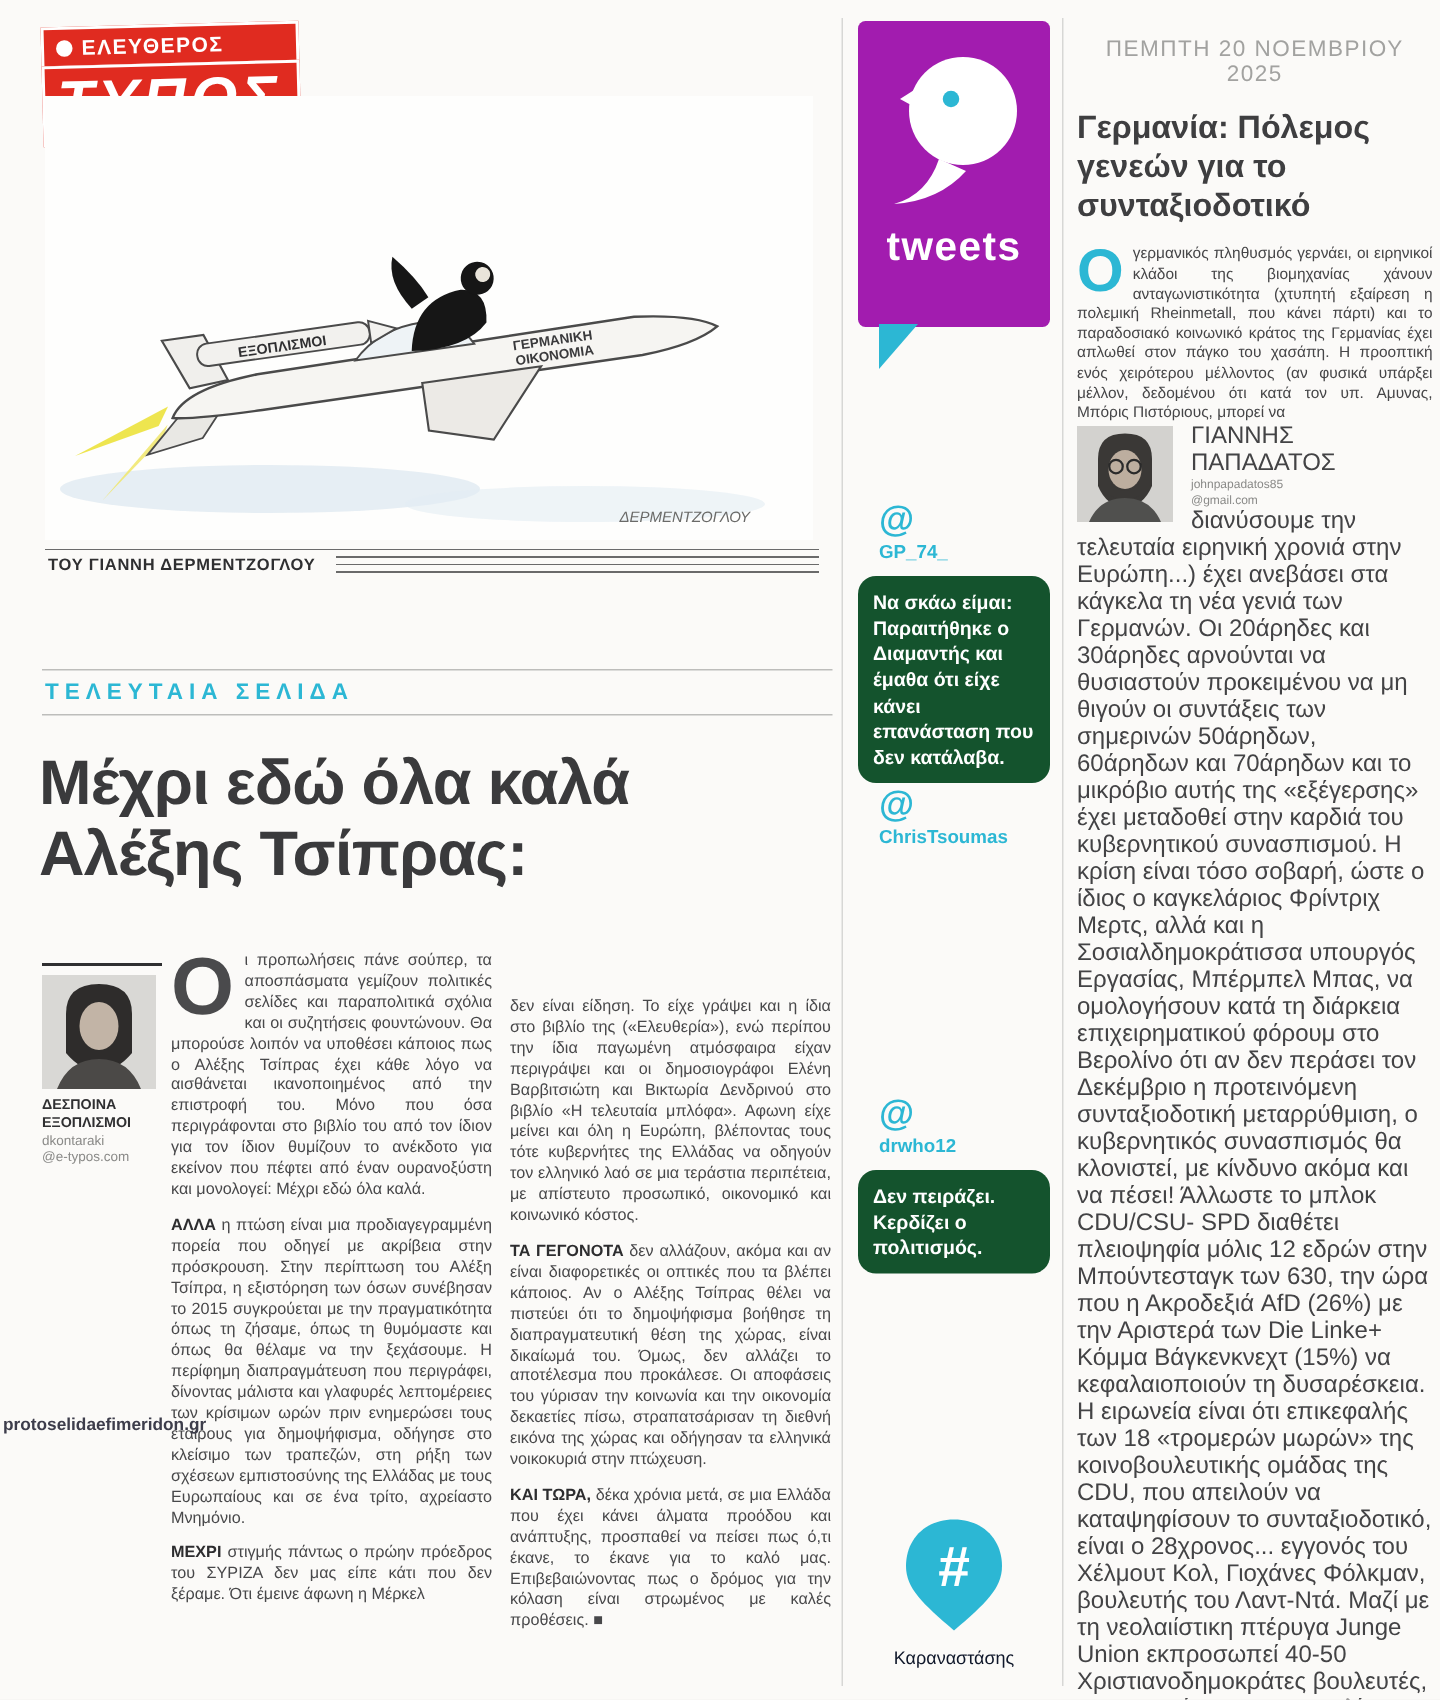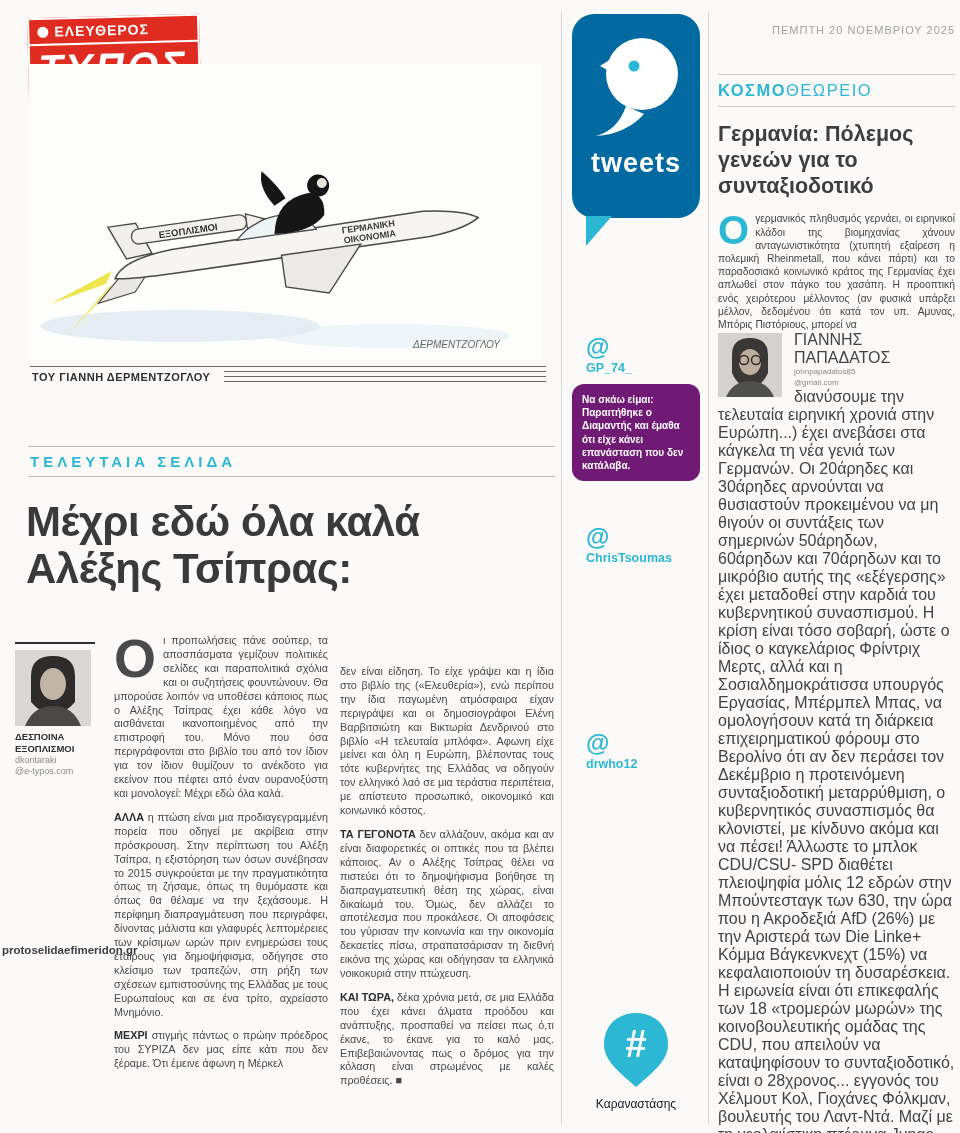--- a/index.html
+++ b/index.html
@@ -22,51 +22,51 @@
                       padding:2px 14px 2px 2px; font-weight:bold; font-size:11px; color:#2f2f31; letter-spacing:0.5px; }
 
   
   .section-label { position:absolute; left:28px; top:446px; width:527px; border-top:1px solid #bdbdbb;
                    border-bottom:1px solid #bdbdbb; padding:6px 2px; color:#2cb7d4; font-weight:bold;
                    font-size:15px; letter-spacing:4px; }
   .headline { position:absolute; left:26px; top:498px; width:530px; color:#3a3a3c; font-weight:bold;
               font-size:42px; line-height:1.13; letter-spacing:-0.5px; }
 
   
-  .author-left { position:absolute; left:15px; top:642px; width:80px; border-top:2px solid #2f2f31; padding-top:6px; }
+  .author-left { position:absolute; left:28px; top:642px; width:80px; border-top:2px solid #2f2f31; padding-top:6px; }
   .author-left .photo { width:76px; height:76px; display:block; }
   .a-name { font-weight:bold; font-size:9.5px; color:#2f2f31; margin-top:5px; line-height:1.25; }
   .a-sub  { font-size:9px; color:#8a8a88; line-height:1.3; }
 
   
   .col { position:absolute; top:634px; width:214px; height:482px; overflow:hidden; }
   #col1 { left:114px; } #col2 { left:340px;margin-top:31px; }
   .col p { font-size:10.8px; line-height:13.9px; text-align:justify; color:#48484a; margin-bottom:10px; }
   .lead { font-weight:bold; color:#2d2d2f; }
   .dropcap { float:left; font-size:54px; line-height:44px; font-weight:bold; color:#4a4a4c; padding:2px 7px 0 0; }
 
   
   .vrule { position:absolute; top:12px; width:1px; height:1112px; background:#d7d7d5; }
   .tweets { position:absolute; left:572px; top:14px; width:128px; height:1105px; }
-  .tw-header { position:absolute; top:0; left:0; width:128px; height:204px; background:#0369a1;
-               border-radius:22px; text-align:center; }
+  .tw-header { position:absolute; top:0; left:0; width:128px; height:204px; background:#a21caf;
+               border-radius:5px; text-align:center; }
   .tw-title { color:#fff; font-weight:bold; font-size:27px; letter-spacing:1px; margin-top:2px; }
   .tw-tail { position:absolute; top:202px; left:14px; width:0; height:0;
              border-top:30px solid #2cb7d4; border-right:26px solid transparent; }
   .tweet { position:absolute; left:0; width:128px; }
   .tw-at { color:#2cb7d4; font-weight:bold; font-size:24px; line-height:22px; padding-left:14px; }
   .tw-handle { color:#2cb7d4; font-weight:bold; font-size:12.5px; padding-left:14px; margin-top:3px; }
-  .tw-body { background:#701a75; border-radius:12px; color:#fff; font-weight:bold; font-size:10px;
+  .tw-body { background:#14532d; border-radius:12px; color:#fff; font-weight:bold; font-size:13px;
              line-height:1.32; padding:9px 10px; margin-top:9px; }
   .tw-pin { position:absolute; top:995px; left:0; width:128px; text-align:center; }
   .tw-pin-label { color:#0f172a; font-weight:normal; font-size:12px; margin-top:4px; }
 
   
   .rightcol { position:absolute; left:718px; top:24px; width:237px; }
-  .pg-date { font-size:11px; color:#a2a2a0; letter-spacing:1px; text-align:right; }
+  .pg-date { font-size:15px; color:#a2a2a0; letter-spacing:1px; text-align:center; }
   .kosmo-hdr { margin-top:38px; border-top:1px solid #c9c9c7; border-bottom:1px solid #c9c9c7;
                padding:6px 0; font-size:16.5px; letter-spacing:1.5px; color:#2cb7d4; }
   .kosmo-hdr .b { font-weight:bold; } .kosmo-hdr .l { font-weight:normal; }
   .kosmo-title { margin-top:15px; font-size:21.5px; font-weight:bold; color:#3e3e40; line-height:1.2; }
   .kt-body { margin-top:13px; font-size:10.3px; line-height:13.2px; text-align:justify; color:#454547; }
   .kt-body + .kt-body { margin-top:0; }
   .kt-drop { float:left; font-size:40px; line-height:34px; font-weight:bold; color:#2cb7d4; padding:1px 6px 0 0; }
   .kt-author { float:left; width:68px; margin:2px 8px 2px 0; }
   .kt-author .photo { width:64px; height:64px; display:block; }
   .kt-a-name { font-weight:bold; font-size:8.8px; color:#2f2f31; margin-top:4px; line-height:1.25; }
@@ -195,36 +195,34 @@
       <div class="tw-handle">GP_74_</div>
       <div class="tw-body">Να σκάω είμαι: Παραιτήθηκε ο Διαμαντής και έμαθα ότι είχε κάνει επανάσταση που δεν κατάλαβα.</div>
     </div>
     <div class="tweet" style="top:512px">
       <div class="tw-at">@</div>
       <div class="tw-handle">ChrisTsoumas</div>
     </div>
     <div class="tweet" style="top:718px">
       <div class="tw-at">@</div>
       <div class="tw-handle">drwho12</div>
+      <div class="tw-body">Δεν πειράζει. Κερδίζει ο πολιτισμός.</div>
     </div>
 
     <div class="tw-pin">
       <svg width="74" height="80" viewBox="0 0 74 80">
         <path d="M37,4 C17,4 5,18 5,35 C5,50 16,60 37,78 C58,60 69,50 69,35 C69,18 57,4 37,4 Z" fill="#2cb7d4"></path>
         <text x="37" y="48" text-anchor="middle" font-size="38" font-weight="bold" fill="#ffffff">#</text>
       </svg>
       <div class="tw-pin-label">Καραναστάσης</div>
     </div>
   </div>
 
   <div class="rightcol">
     <div class="pg-date">ΠΕΜΠΤΗ 20 ΝΟΕΜΒΡΙΟΥ 2025</div>
-    <div class="kosmo-hdr">
-      <span class="b">ΚΟΣΜΟ</span><span class="l">ΘΕΩΡΕΙΟ</span>
-    </div>
     <div class="kosmo-title">Γερμανία: Πόλεμος γενεών για το συνταξιοδοτικό</div>
     <p class="kt-body">
       <span class="kt-drop">Ο</span><span>γερμανικός πληθυσμός γερνάει, οι ειρηνικοί κλάδοι της βιομηχανίας χάνουν ανταγωνιστικότητα (χτυπητή εξαίρεση η πολεμική Rheinmetall, που κάνει πάρτι) και το παραδοσιακό κοινωνικό κράτος της Γερμανίας έχει απλωθεί στον πάγκο του χασάπη. Η προοπτική ενός χειρότερου μέλλοντος (αν φυσικά υπάρξει μέλλον, δεδομένου ότι κατά τον υπ. Αμυνας, Μπόρις Πιστόριους, μπορεί να</span>
     </p>
     <p class="kt-body">
       <span class="kt-author">
         <svg class="photo" viewBox="0 0 64 64">
           <rect width="64" height="64" fill="#d3d2cf"></rect>
           <path d="M14,22 Q14,5 32,5 Q50,5 50,22 L50,40 Q44,54 32,54 Q20,54 14,40 Z" fill="#3a3836"></path>
           <ellipse cx="32" cy="29" rx="11" ry="13" fill="#bdae9f"></ellipse>

